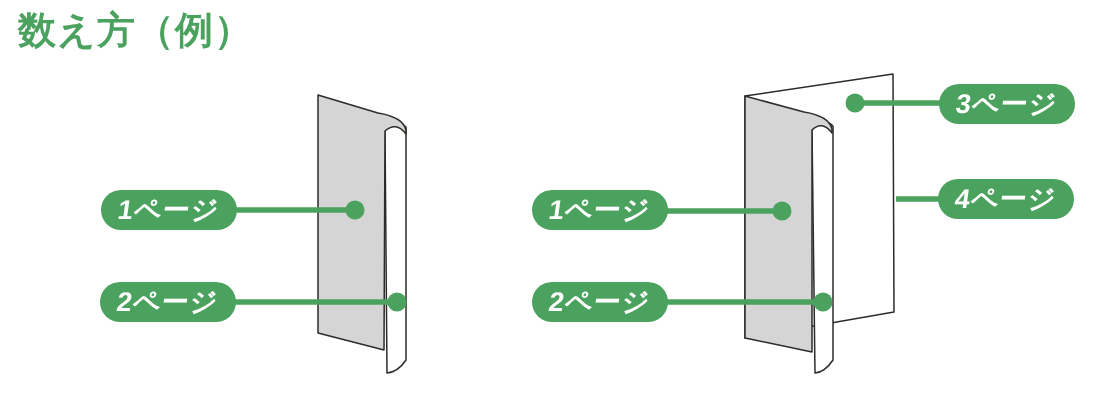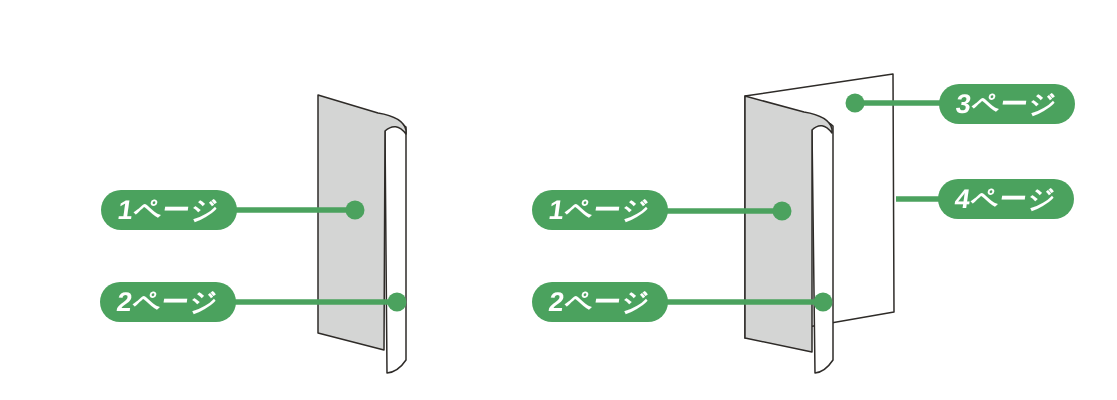--- a/index.html
+++ b/index.html
@@ -44,20 +44,21 @@
     transform:skewX(-8deg);
     white-space:nowrap;
     letter-spacing:1px;
   }
 </style>
 </head>
 <body>
 
 <div class="stage">
 
+  <div class="page-title">数え方（例）</div>
 
   <svg class="diagram-svg" viewBox="0 0 1117 400">
 
     <g>
       <path class="paper-white-face" d="M385,129 L387,373 Q398,372 406,360 L406,127 Q396,118 385,129 Z"></path>
       <path class="paper-face" d="M318,95 L378,113 Q403,117 406,130 L406,134 Q396,121 385,131 L384,350 L318,333 Z"></path>
       <line class="leader-line" x1="234" y1="210" x2="355" y2="210"></line>
       <circle class="anchor-dot" cx="355" cy="210" r="9.5"></circle>
       <line class="leader-line" x1="234" y1="302" x2="397" y2="302"></line>
       <circle class="anchor-dot" cx="397" cy="302" r="9.5"></circle>

